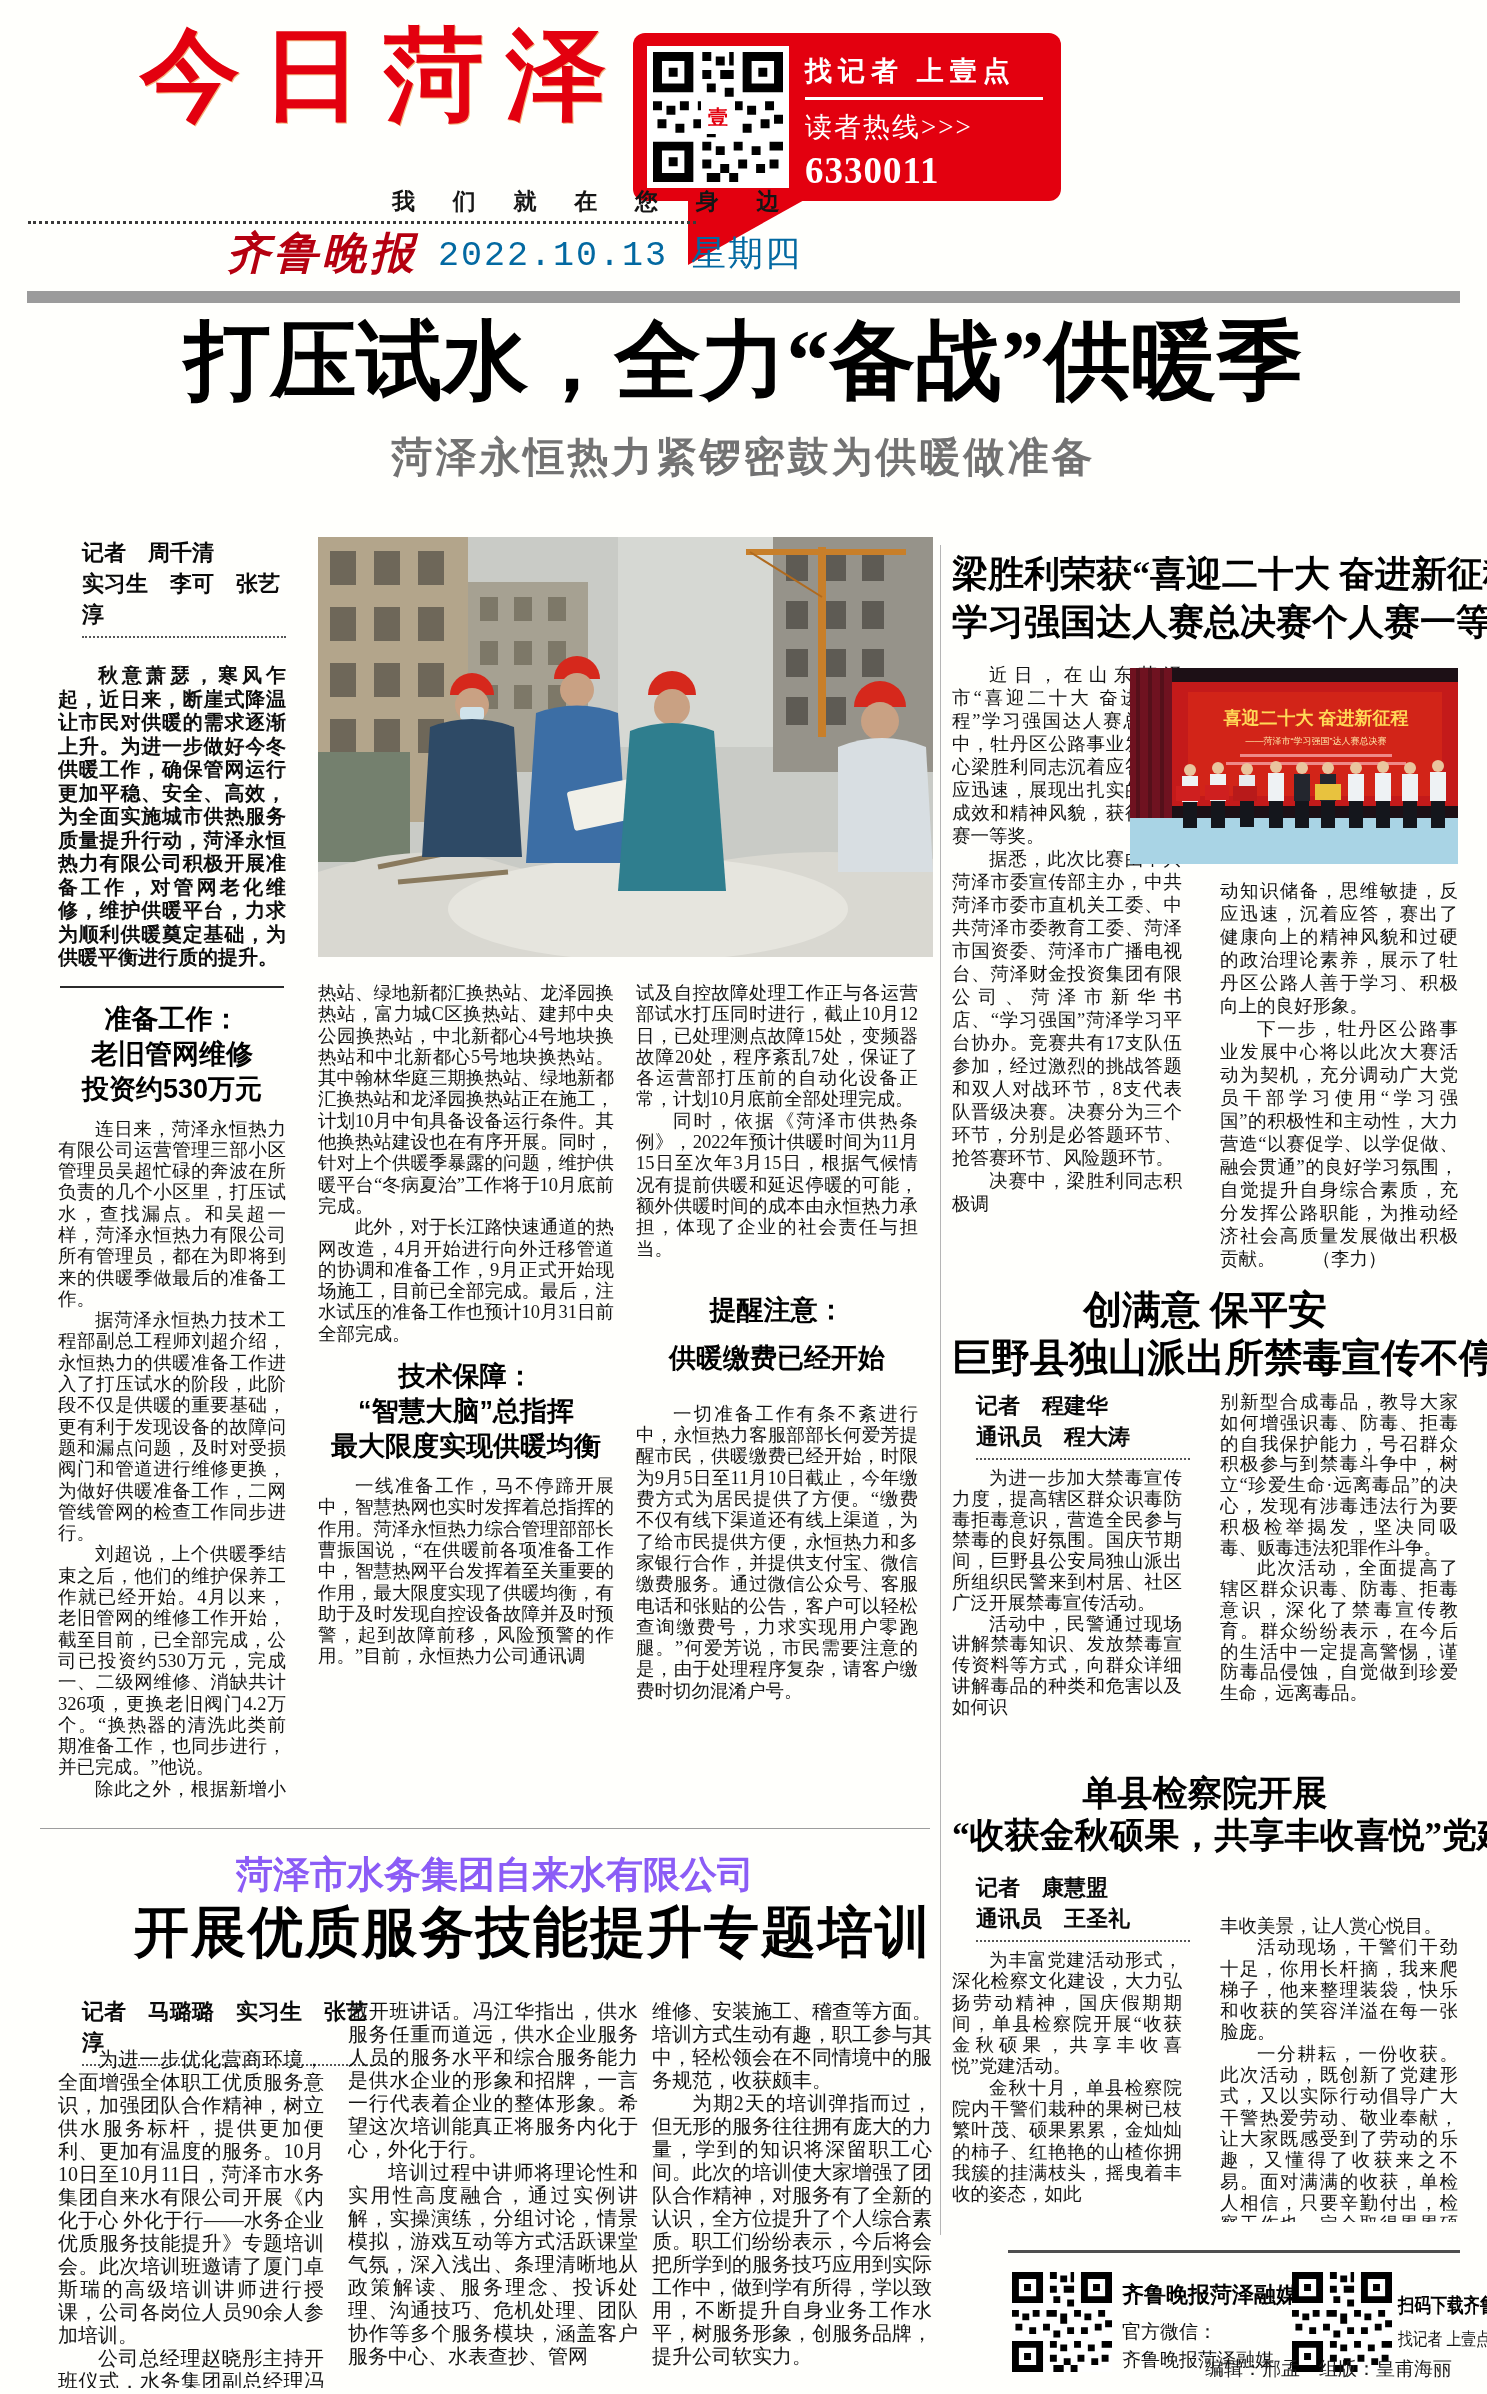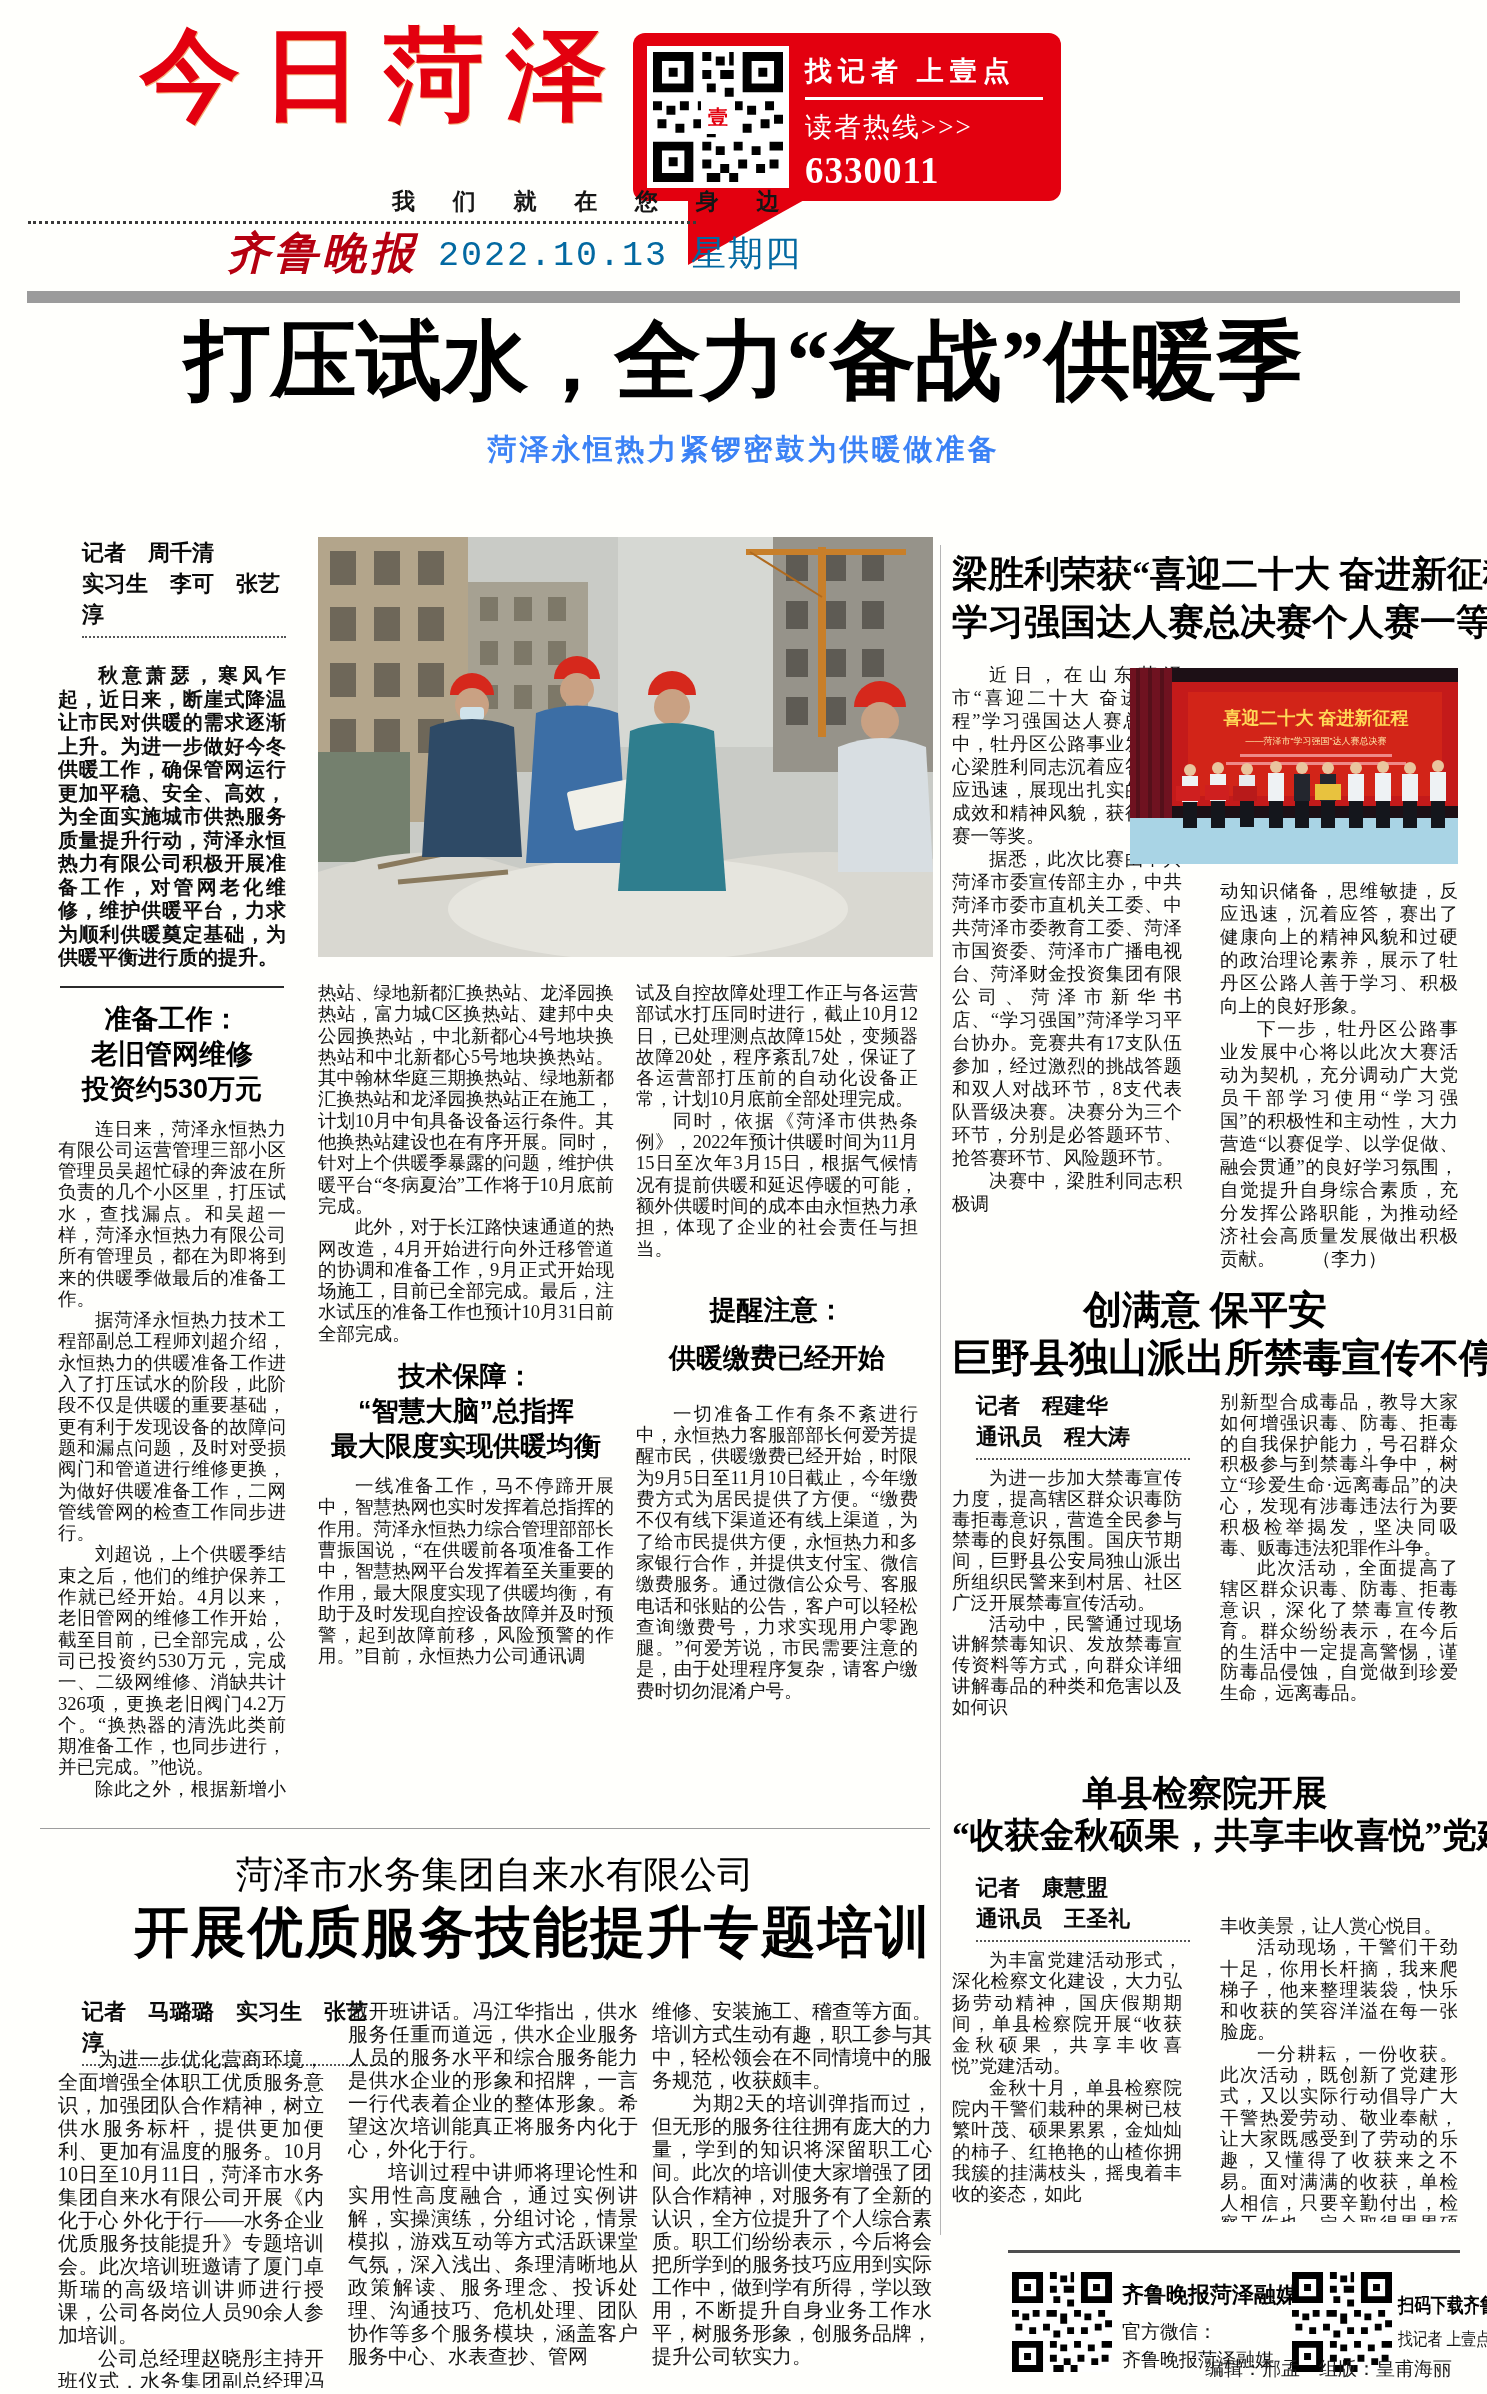--- a/index.html
+++ b/index.html
@@ -20,32 +20,32 @@
   .bub-phone{color:#fff;font-size:37px;font-weight:700;letter-spacing:1px;}
   .bub-line{background:#fff;height:3px;}
   .qrbox{background:#fff;padding:6px;}
   .slogan{font-size:23px;font-weight:700;letter-spacing:16px;color:#151515;white-space:nowrap;}
   .dotrule{border-top:3px dotted #3a3a3a;height:0;}
   .calligraphy{color:#b50010;font-size:44px;font-weight:700;font-style:italic;letter-spacing:4px;white-space:nowrap;}
   .dateline{font-size:35px;font-weight:500;color:#0369a1;letter-spacing:2px;white-space:nowrap;font-family:Liberation Mono, monospace;}
   .graybar{background:#9b9b9b;}
   
   .main-hl{font-size:86px;font-weight:900;line-height:1.2;text-align:center;letter-spacing:0;color:#000;white-space:nowrap;}
-  .main-sub{font-size:29px;font-weight:700;text-align:center;letter-spacing:3px;color:#3b82f6;white-space:nowrap;}
+  .main-sub{font-size:41px;font-weight:700;text-align:center;letter-spacing:3px;color:#737373;white-space:nowrap;}
   .byline{font-family:"Liberation Sans",sans-serif;font-size:22px;font-weight:700;line-height:31px;color:#0a0a0a;margin-left:24px;}
   .dotted-under{border-bottom:2px dotted #555;padding-bottom:6px;}
   .lead-intro{font-family:"Liberation Sans",sans-serif;font-weight:700;font-size:20px;line-height:23.5px;color:#0e0e0e;}
   .body-main{font-size:18.5px;line-height:21.3px;color:#131313;}
   .subhead3{font-family:"Liberation Sans",sans-serif;font-weight:800;text-align:center;font-size:27px;line-height:35px;color:#000;margin:14px 0 12px 0;}
   .colrule-h{border-top:2px solid #2b2b2b;margin:16px 2px 14px 2px;height:0;}
   .vrule{border-left:1px solid #b5b5b5;width:0;}
   .hrule-thin{border-top:1px solid #9d9d9d;height:0;}
   .sec-hl1{font-size:39px;font-weight:900;text-align:center;line-height:1.25;color:#000;white-space:nowrap;}
   .sec-hl2{font-size:36px;font-weight:900;text-align:center;line-height:1.25;color:#000;white-space:nowrap;}
-  .water-hl1{font-size:37px;font-weight:400;text-align:center;color:#000000;white-space:nowrap;}
+  .water-hl1{font-size:37px;font-weight:700;text-align:center;color:#8b5cf6;white-space:nowrap;}
   .water-hl2{font-size:55px;font-weight:900;text-align:right;color:#000;white-space:nowrap;letter-spacing:2px;}
   .body-water{font-size:20px;line-height:23px;color:#131313;}
   .foot-rule{background:#4f4f4f;height:3px;}
   .foot-t1{font-family:"Liberation Sans",sans-serif;font-size:22px;font-weight:800;color:#000;white-space:nowrap;}
   .foot-t2{font-family:"Liberation Sans",sans-serif;font-size:19px;color:#111;white-space:nowrap;line-height:28px;}
   .squeeze{display:inline-block;transform:scaleX(.82);transform-origin:0 50%;white-space:nowrap;}
   .credits{font-size:19px;color:#1b1b1b;white-space:nowrap;}
   .qrsvg{display:block;width:100%;height:100%;}
   .qr-logo{position:absolute;left:50%;top:50%;width:34px;height:34px;margin:-17px 0 0 -17px;background:#fff;
            display:flex;align-items:center;justify-content:center;font-size:20px;font-weight:900;color:#e3000f;

